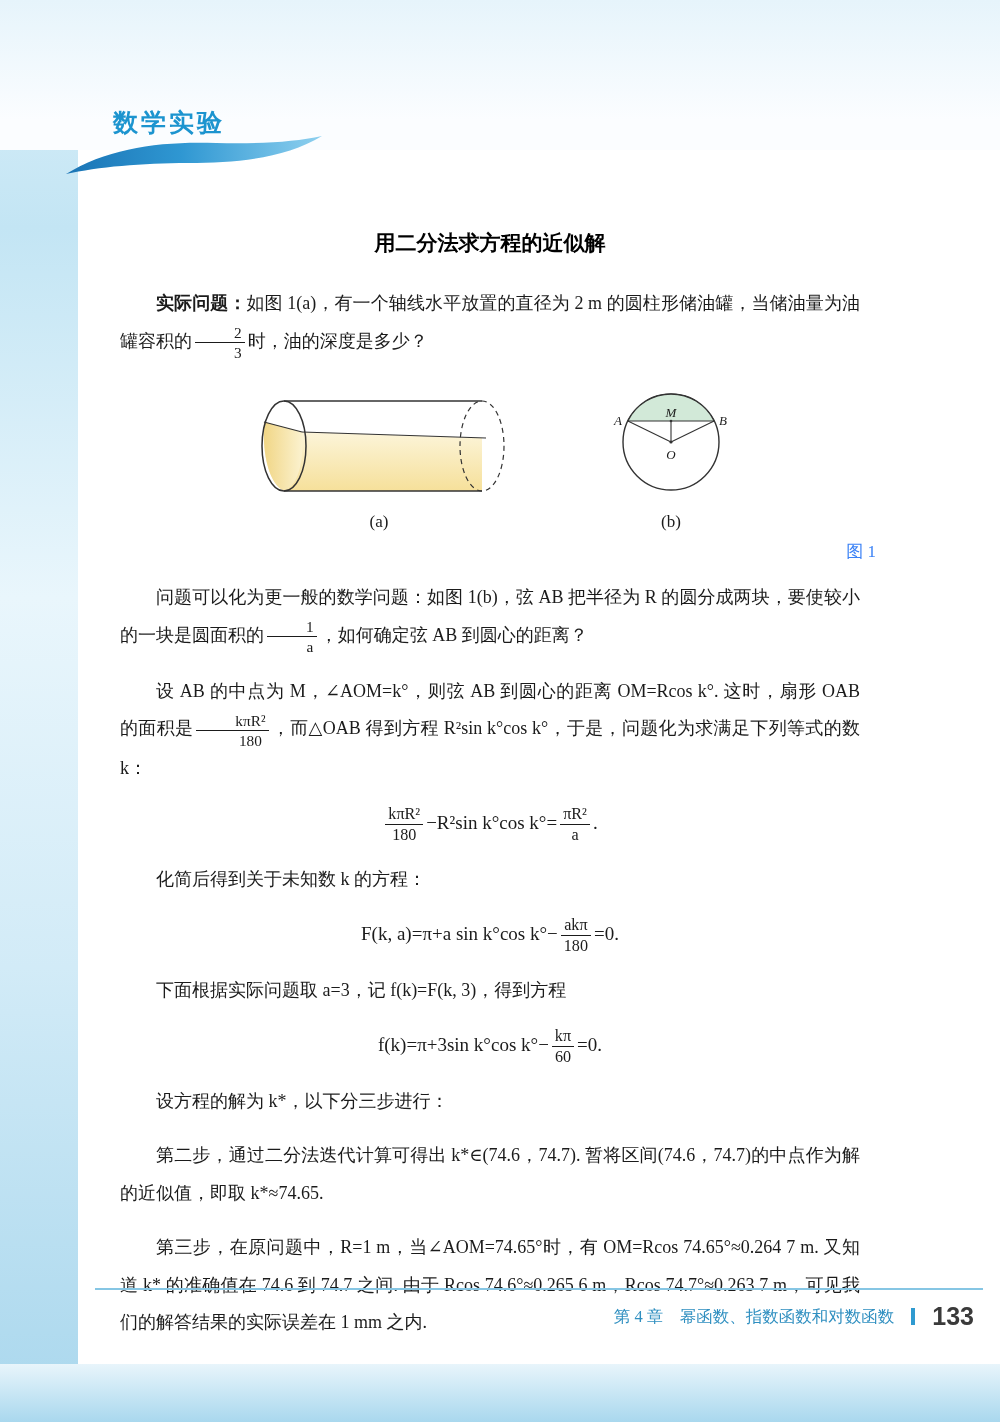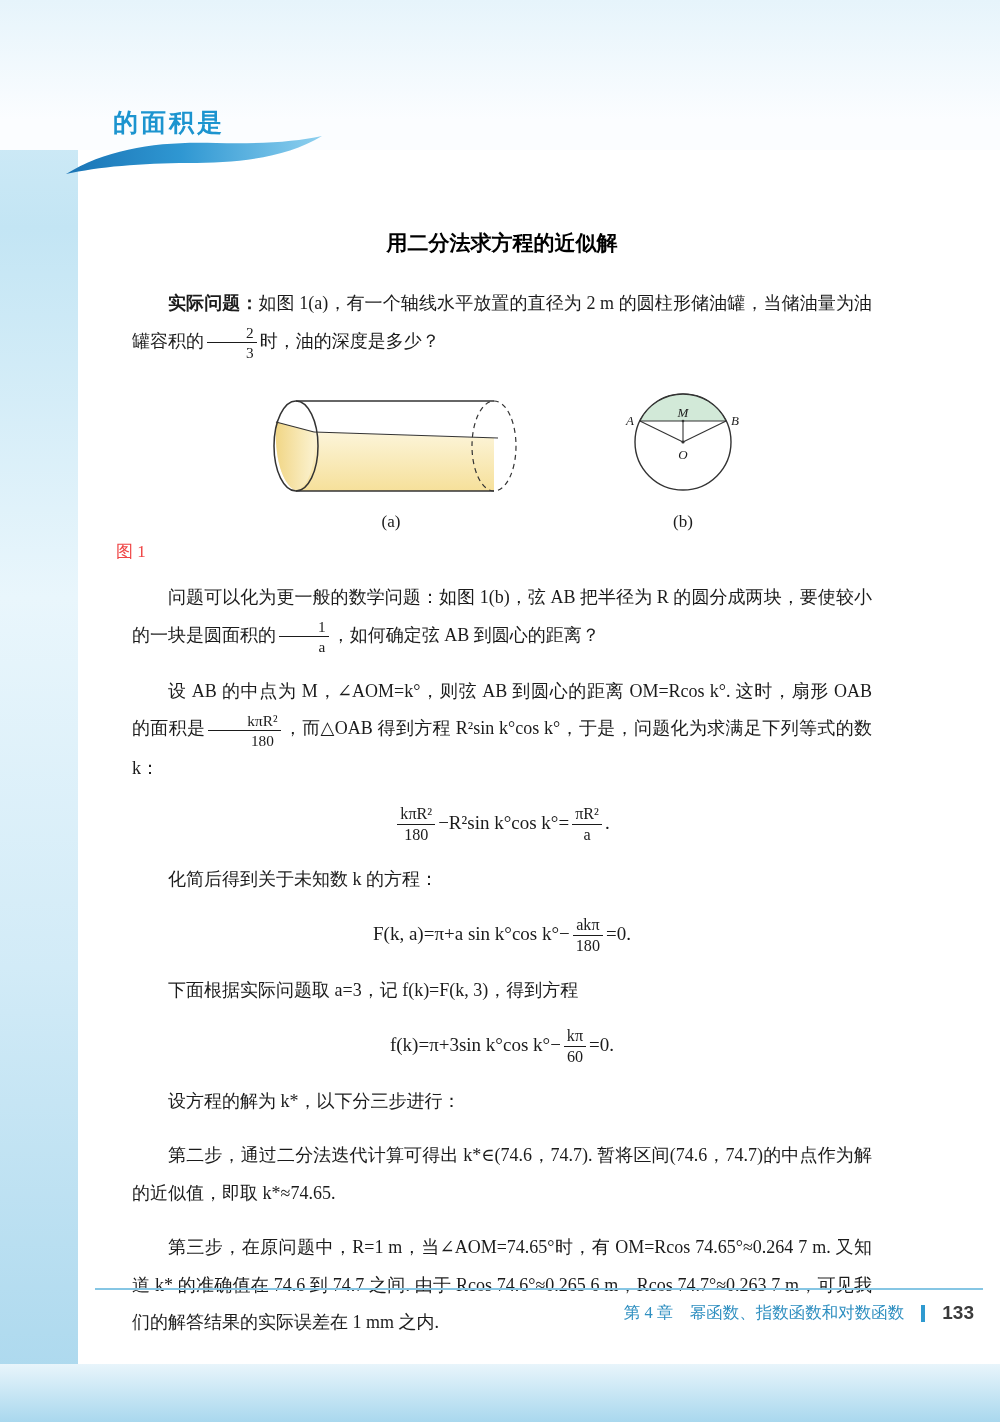--- a/index.html
+++ b/index.html
@@ -19,56 +19,56 @@
   .panel{position:absolute;left:78px;top:150px;width:922px;height:1148px;
     background:#ffffff;border-top-left-radius:65px;}
 
   
   .badge{position:absolute;left:113px;top:106px;
     font-family:"Liberation Sans","DejaVu Sans",sans-serif;
     font-weight:bold;font-size:25px;letter-spacing:3px;color:#1c94cf;}
   .swoosh{position:absolute;left:66px;top:136px;}
 
   
-  .content{position:absolute;left:78px;top:150px;width:922px;
+  .content{position:absolute;left:66px;top:150px;width:922px;
     padding:55px 112px 0 38px;box-sizing:border-box;}
   .title{margin:24px 0 28px;text-align:center;font-size:21px;font-weight:bold;
     font-family:"Liberation Sans","DejaVu Sans",sans-serif;color:#000;}
   .para{font-size:18px;line-height:2.1;text-align:justify;text-indent:2em;margin:16px;}
   .lead{font-weight:bold;font-family:"Liberation Sans","DejaVu Sans",sans-serif;}
 
   .frac{display:inline-block;vertical-align:middle;text-align:center;margin:0 3px;}
   .frac .num{display:block;line-height:1.25;font-size:0.85em;padding:0 3px;border-bottom:1.4px solid #1b1b1b;}
   .frac .den{display:block;line-height:1.25;font-size:0.85em;padding:0 3px;}
 
   .formula{font-size:19px;text-align:center;margin:7px 0;line-height:1.4;}
   .formula .frac{font-size:19px;}
 
   .fig-row{display:flex;justify-content:center;align-items:flex-end;gap:72px;margin:16px 0 2px;}
   .fig-item{text-align:center;}
   .fig-sub{font-size:17px;margin-top:4px;}
-  .fig-caption{text-align:left;color:#ef4444;font-size:17px;margin:8px 0 0;}
+  .fig-caption{text-align:right;color:#3b82f6;font-size:17px;margin:8px 0 0;}
 
   
   .footer-line{position:absolute;left:95px;top:1288px;width:888px;height:2px;background:#86c6e4;}
   .footer{position:absolute;top:1302px;right:26px;display:flex;align-items:center;gap:17px;}
   .footer .chapter{color:#2f8fc0;font-size:16.5px;}
   .footer .bar{display:inline-block;width:4px;height:17px;background:#2f9ad0;}
-  .footer .pagenum{font-size:19px;font-weight:bold;color:#3a3a3a;
+  .footer .pagenum{font-size:25px;font-weight:bold;color:#3a3a3a;
     font-family:"Liberation Sans","DejaVu Sans",sans-serif;}
 </style>
 </head>
 <body>
 
 <div class="bg-left"></div>
 <div class="bg-top"></div>
 <div class="bg-bottom"></div>
 <div class="panel"></div>
 
-<div class="badge">的面积是</div>
+<div class="badge">数学实验</div>
 
 <svg class="swoosh" width="256" height="44" viewBox="0 0 256 44">
   <defs>
     <linearGradient id="swg" x1="0" y1="0" x2="1" y2="0">
       <stop offset="0" stop-color="#1a74b5"></stop>
       <stop offset="0.45" stop-color="#2f97d2"></stop>
       <stop offset="1" stop-color="#8ed0ef"></stop>
     </linearGradient>
   </defs>
   <path d="M 0 38 C 42 12 95 5 150 7 C 195 8 228 6 256 0 C 220 22 172 27 122 27 C 76 27 32 31 0 38 Z" fill="url(#swg)"></path>

